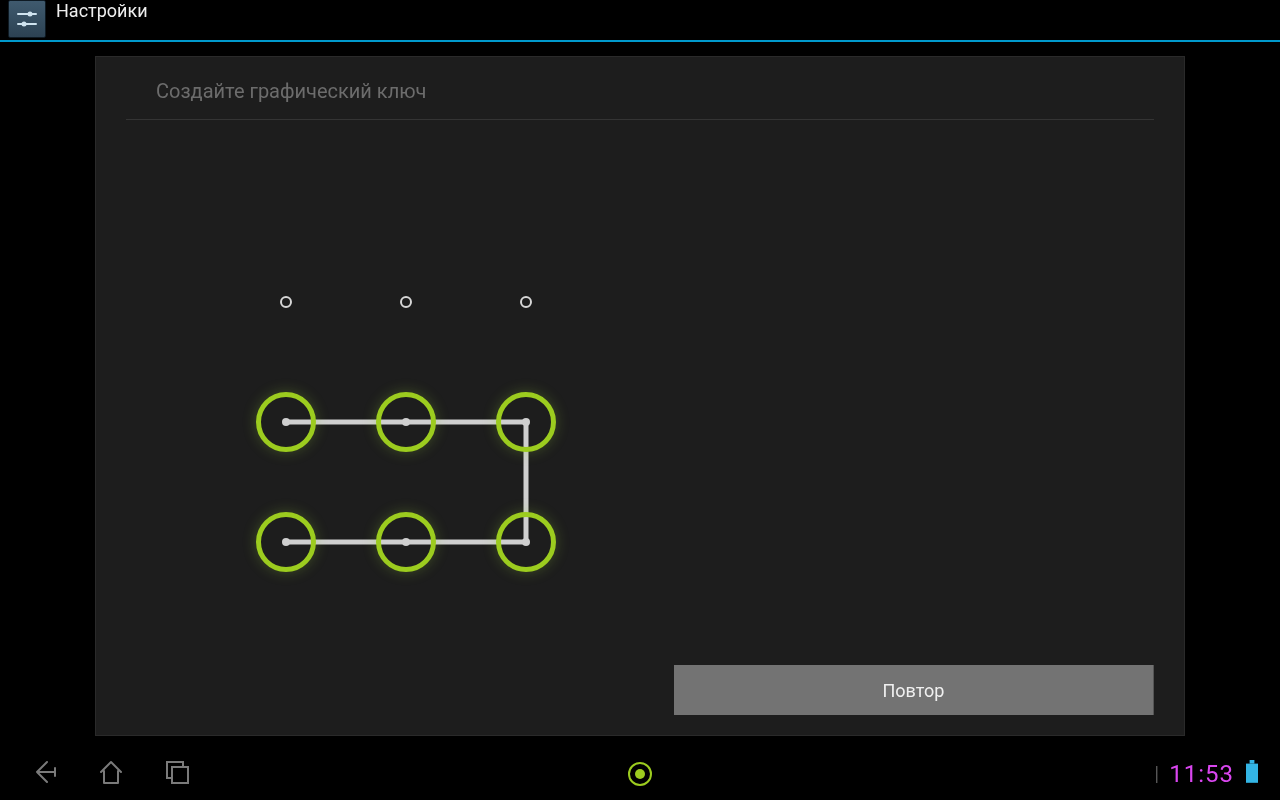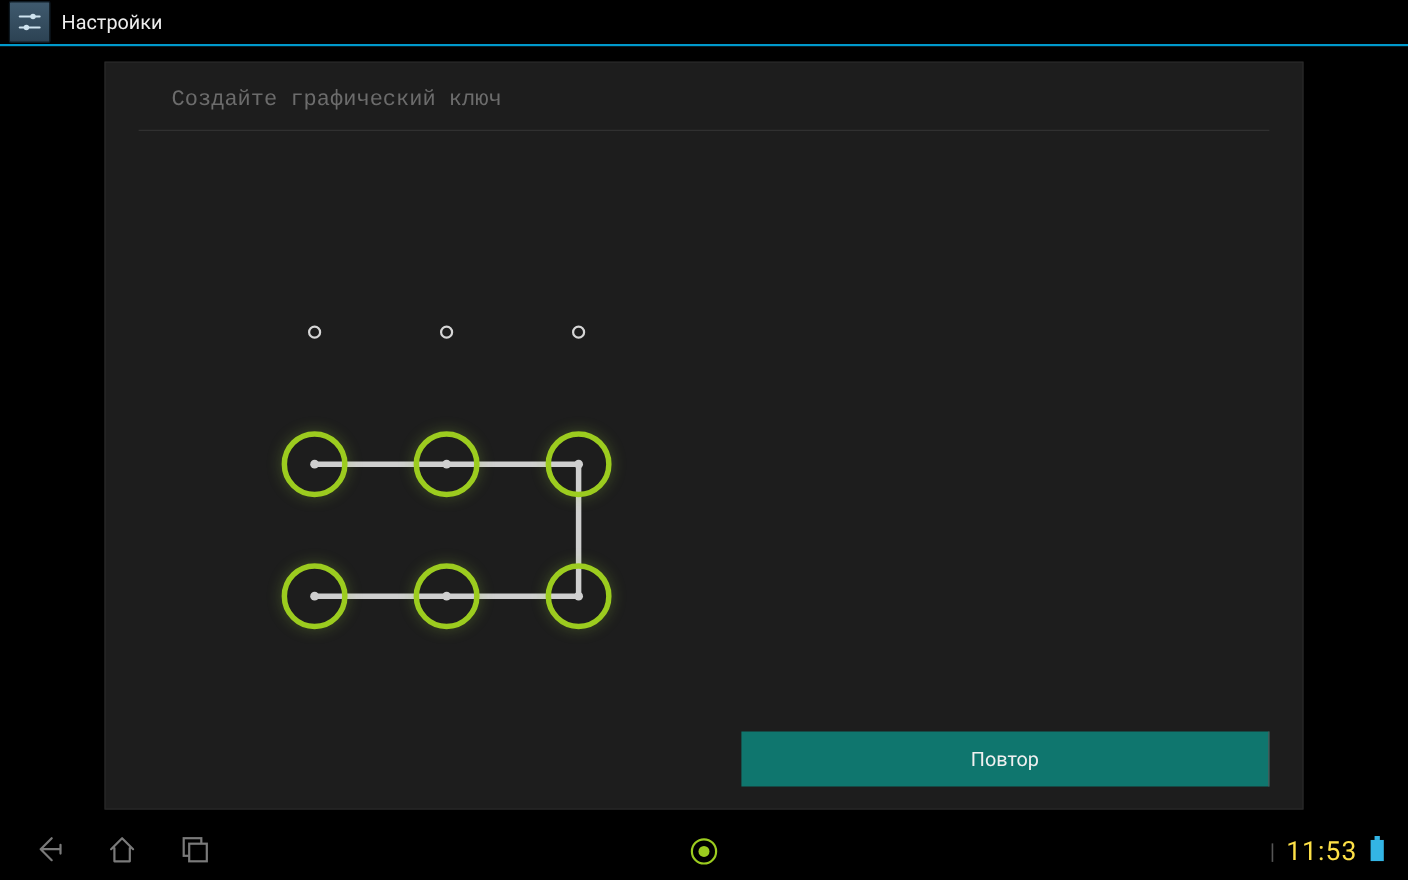--- a/index.html
+++ b/index.html
@@ -1,49 +1,49 @@
 <!DOCTYPE html>
 <html><head>
 <meta charset="utf-8">
 <style>
   * { box-sizing: border-box; margin: 0; padding: 0; }
   html, body { width: 1280px; height: 800px; background: #000; font-family: "Roboto", "Helvetica Neue", Arial, sans-serif; overflow: hidden; }
   
   
-  .topbar { height: 42px; display: flex; align-items: center; padding: 0 8px; font-size: 18px; color: #eeeeee; border-bottom: 2px solid #0099cc; }
+  .topbar { height: 42px; display: flex; align-items: flex-start; padding: 0 8px; font-size: 18px; color: #eeeeee; border-bottom: 2px solid #0099cc; }
   .settings-icon { width: 38px; height: 38px; background: linear-gradient(180deg,#3f5a6e 0%,#2c4253 100%); border: 1px solid #0e1a23; border-radius: 2px; display: flex; align-items: center; justify-content: center; margin-right: 10px; }
   .settings-icon svg { width: 24px; height: 24px; }
   
   
   .panel { position: absolute; left: 95px; top: 56px; width: 1090px; height: 680px; background: #1d1d1d; border: 1px solid #2a2a2a; }
-  .panel-title { font-size: 20px; color: #6c6c6c; padding: 22px 60px 16px 60px; font-family: Liberation Mono, monospace; }
+  .panel-title { font-size: 20px; color: #6c6c6c; padding: 22px 60px 16px 60px; }
   .panel-divider { margin: 0 30px; border: none; border-top: 1px solid #343434; }
   .status-msg { font-size: 22px; color: #f0f0f0; text-align: center; margin: 22px 0 0 400px; }
   
   
   .pattern-area { position: absolute; left: 160px; top: 215px; width: 300px; height: 300px; }
   .dot { position: absolute; width: 60px; height: 60px; border-radius: 50%; display: flex; align-items: center; justify-content: center; transform: translate(-50%,-50%); }
   .dot .inner-open { width: 12px; height: 12px; border-radius: 50%; border: 2px solid #d6d6d6; background: transparent; }
   .dot .inner-solid { width: 8px; height: 8px; border-radius: 50%; background: #cfcfcf; }
   .dot.sel { border: 5px solid #9ccc1f; box-shadow: 0 0 14px rgba(156,204,60,0.28); }
   svg.lines { position: absolute; inset: 0; width: 100%; height: 100%; pointer-events: none; }
   
   
-  .btn-row { position: absolute; right: 30px; bottom: 20px; width: 480px; height: 50px; display: flex; background: #0f766e; }
+  .btn-row { position: absolute; right: 30px; bottom: 20px; width: 480px; height: 50px; display: flex; background: #737373; }
   .btn { flex: 1; display: flex; align-items: center; justify-content: center; font-size: 18px; color: #f0f0f0; cursor: pointer; }
   .btn-sep { width: 1px; background: #555; }
   
   
   .navbar { position: absolute; left: 0; right: 0; bottom: 0; height: 52px; background: #000; display: flex; align-items: center; }
   .nav-left { display: flex; gap: 36px; padding-left: 30px; }
   .nav-center { position: absolute; left: 50%; transform: translateX(-50%); }
   .nav-right { margin-left: auto; display: flex; align-items: center; gap: 10px; padding-right: 20px; color: #0099cc; }
   .nav-btn svg { width: 30px; height: 30px; }
   .nav-btn { cursor: pointer; }
-  .clock { font-size: 24px; color: #fde047; letter-spacing: 1px; text-align: right; }
+  .clock { font-size: 24px; color: #d946ef; letter-spacing: 1px; text-align: right; }
   .battery-icon svg { width: 16px; height: 24px; }
   .center-dot { width: 24px; height: 24px; border: 2px solid #9ccc1f; border-radius: 50%; display:flex; align-items:center; justify-content:center;}
   .center-dot .cd-in { width: 10px; height: 10px; background: #9ccc1f; border-radius: 50%; }
 </style>
 </head>
 <body>
 
 <div class="topbar">
   <div class="settings-icon">
     <svg viewBox="0 0 24 24">

